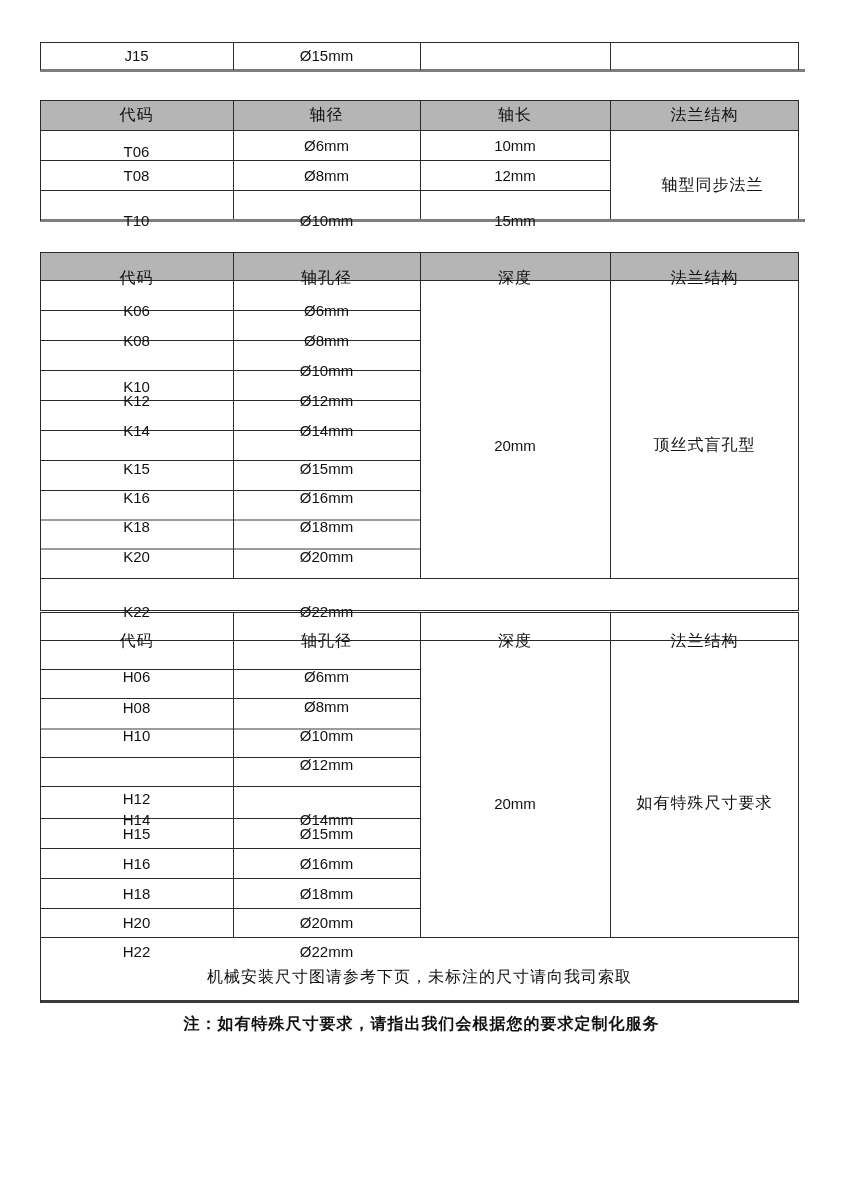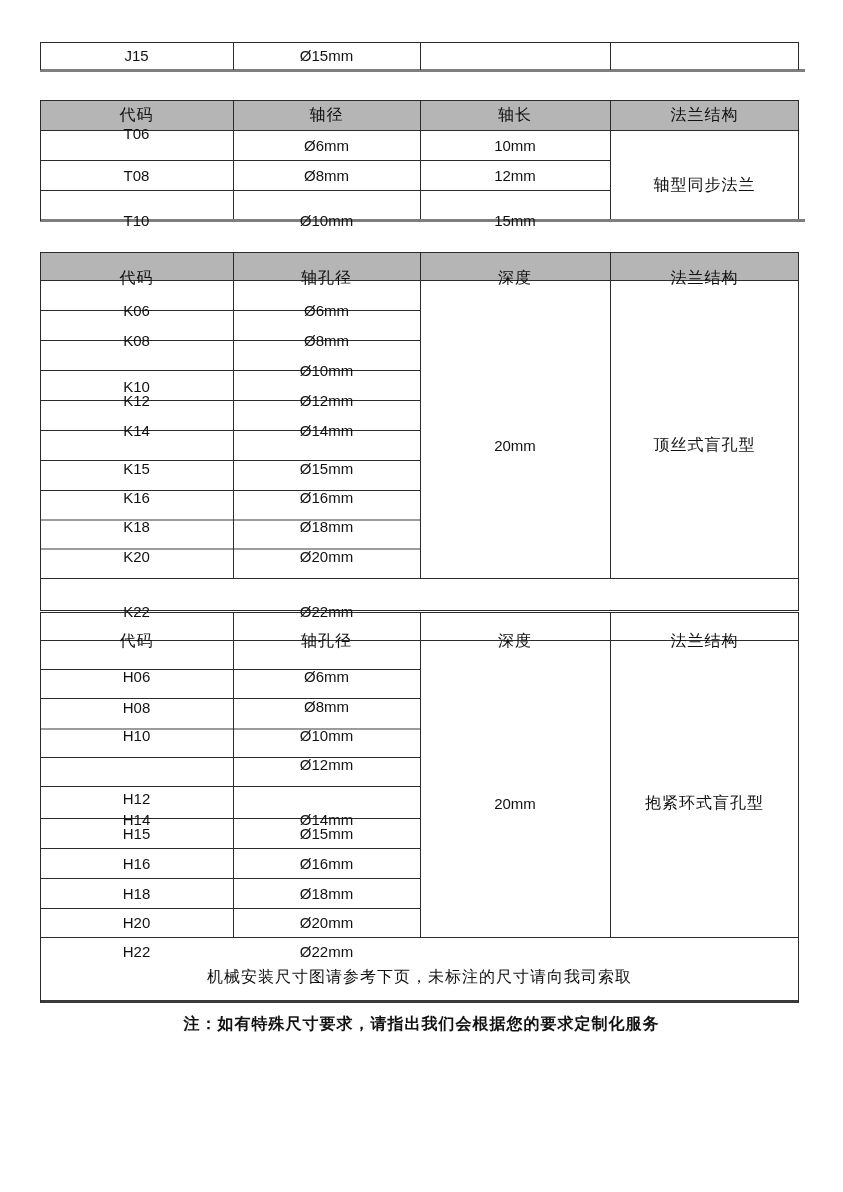--- a/index.html
+++ b/index.html
@@ -22,21 +22,21 @@
         font-size:15px;line-height:1;white-space:nowrap;}
   .zh{font-size:16px;letter-spacing:1px;}
   .c1{left:40px;width:193px;}
   .c2{left:233px;width:187px;}
   .c3{left:420px;width:190px;}
   .c4{left:610px;width:189px;font-family:Liberation Serif, serif;}
   .cfull{left:40px;width:759px;}
   .cpage{left:0;width:843px;}
   .down15{transform:translateY(15px);}
   .down12{transform:translateY(12px);}
-  .down10{transform:translateY(10px);}
+  .down10{transform:translateY(10px);margin-left:8px;}
   .up7{transform:translateY(-7px);}
   .up9{transform:translateY(-9px);margin-top:26px;}
   .bold{font-weight:bold;}
 </style>
 </head>
 <body>
 
 <div class="page">
 
   <div>
@@ -60,21 +60,21 @@
     <div class="hl-th xwide" style="top:219px"></div>
     <div class="vl" style="left:40px;top:100px;height:121px"></div>
     <div class="vl" style="left:233px;top:100px;height:119px"></div>
     <div class="vl" style="left:420px;top:100px;height:119px"></div>
     <div class="vl" style="left:610px;top:100px;height:119px"></div>
     <div class="vl" style="left:798px;top:100px;height:119px"></div>
     <div class="cell c1 zh" style="top:100px;height:30px">代码</div>
     <div class="cell c2 zh" style="top:100px;height:30px">轴径</div>
     <div class="cell c3 zh" style="top:100px;height:30px">轴长</div>
     <div class="cell c4 zh" style="top:100px;height:30px">法兰结构</div>
-    <div class="cell c1" style="top:118px;height:30px">T06</div>
+    <div class="cell c1" style="top:136px;height:30px">T06</div>
     <div class="cell c2" style="top:130px;height:30px">Ø6mm</div>
     <div class="cell c3" style="top:130px;height:30px">10mm</div>
     <div class="cell c1" style="top:160px;height:30px">T08</div>
     <div class="cell c2" style="top:160px;height:30px">Ø8mm</div>
     <div class="cell c3" style="top:160px;height:30px">12mm</div>
     <div class="cell c1 down15" style="top:190px;height:30px">T10</div>
     <div class="cell c2 down15" style="top:190px;height:30px">Ø10mm</div>
     <div class="cell c3 down15" style="top:190px;height:30px">15mm</div>
     <div class="cell c4 zh down10" style="top:130px;height:89px">轴型同步法兰</div>
   </div>
@@ -164,21 +164,21 @@
     <div class="cell c2 up9" style="top:786px;height:32px">Ø14mm</div>
     <div class="cell c1" style="top:818px;height:30px">H15</div>
     <div class="cell c2" style="top:818px;height:30px">Ø15mm</div>
     <div class="cell c1" style="top:848px;height:30px">H16</div>
     <div class="cell c2" style="top:848px;height:30px">Ø16mm</div>
     <div class="cell c1" style="top:878px;height:30px">H18</div>
     <div class="cell c2" style="top:878px;height:30px">Ø18mm</div>
     <div class="cell c1" style="top:908px;height:29px">H20</div>
     <div class="cell c2" style="top:908px;height:29px">Ø20mm</div>
     <div class="cell c3" style="top:669px;height:268px">20mm</div>
-    <div class="cell c4 zh" style="top:669px;height:268px">抱紧环式盲孔型</div>
+    <div class="cell c4 zh" style="top:669px;height:268px">如有特殊尺寸要求</div>
 
     <div class="hl-dk" style="top:1000px;left:40px;width:759px"></div>
     <div class="vl" style="left:40px;top:937px;height:66px"></div>
     <div class="vl" style="left:798px;top:937px;height:66px"></div>
     <div class="cell c1" style="top:937px;height:29px">H22</div>
     <div class="cell c2" style="top:937px;height:29px">Ø22mm</div>
     <div class="cell cfull zh" style="top:961px;height:32px">机械安装尺寸图请参考下页，未标注的尺寸请向我司索取</div>
   </div>
 
   <div class="cell cpage zh bold" style="top:1009px;height:30px">注：如有特殊尺寸要求，请指出我们会根据您的要求定制化服务</div>

